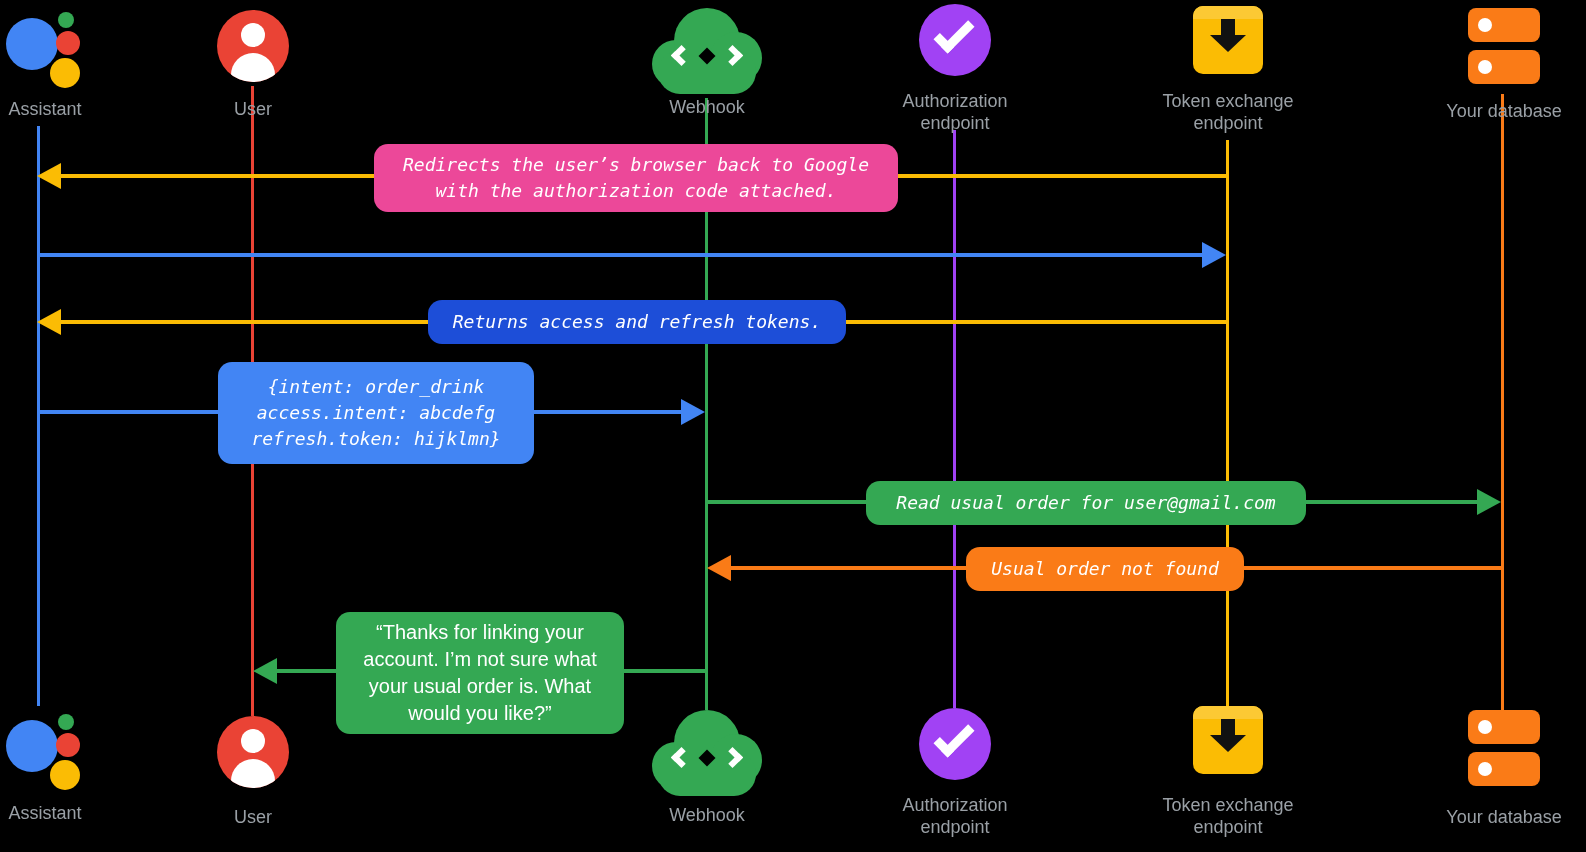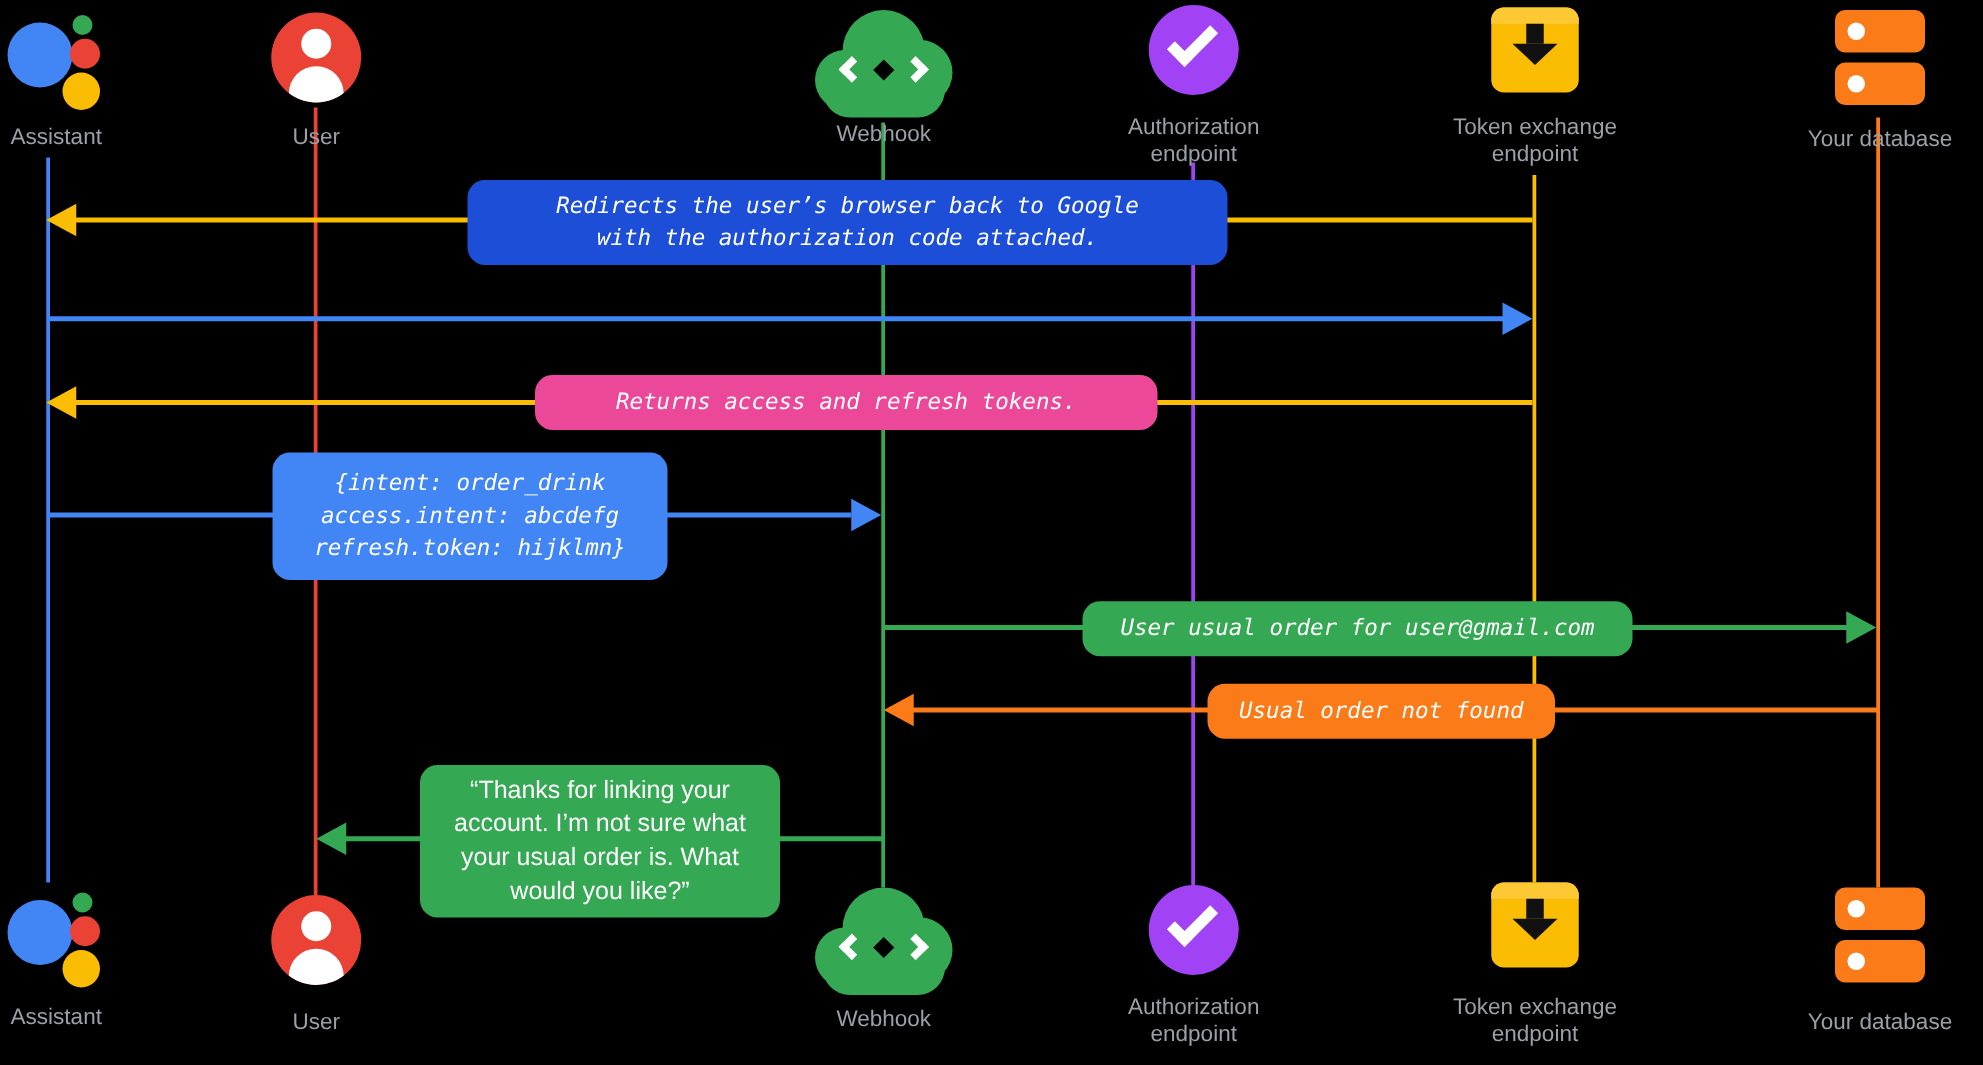--- a/index.html
+++ b/index.html
@@ -91,27 +91,27 @@
 
   <div class="arrow-line" style="left:706px;top:500px;width:772px;color:#34A853"></div>
   <div class="arrow-head head-right" style="left:1477px;top:489px;color:#34A853"></div>
 
   <div class="arrow-line" style="left:729px;top:566px;width:773px;color:#FA7B17"></div>
   <div class="arrow-head head-left" style="left:707px;top:555px;color:#FA7B17"></div>
 
   <div class="arrow-line" style="left:275px;top:669px;width:432px;color:#34A853"></div>
   <div class="arrow-head head-left" style="left:253px;top:658px;color:#34A853"></div>
 
-  <div class="msg" style="left:374px;top:144px;width:608px;height:68px;background:#1d4ed8">Redirects the user’s browser back to Google
+  <div class="msg" style="left:374px;top:144px;width:524px;height:68px;background:#ec4899">Redirects the user’s browser back to Google
 with the authorization code attached.</div>
-  <div class="msg" style="left:428px;top:300px;width:498px;height:44px;background:#ec4899">Returns access and refresh tokens.</div>
+  <div class="msg" style="left:428px;top:300px;width:418px;height:44px;background:#1d4ed8">Returns access and refresh tokens.</div>
   <div class="msg" style="left:218px;top:362px;width:316px;height:102px;background:#4285F4">{intent: order_drink
 access.intent: abcdefg
 refresh.token: hijklmn}</div>
-  <div class="msg" style="left:866px;top:481px;width:440px;height:44px;background:#34A853">User usual order for user@gmail.com</div>
+  <div class="msg" style="left:866px;top:481px;width:440px;height:44px;background:#34A853">Read usual order for user@gmail.com</div>
   <div class="msg" style="left:966px;top:547px;width:278px;height:44px;background:#FA7B17">Usual order not found</div>
   <div class="msg msg-sans" style="left:336px;top:612px;width:288px;height:122px;background:#34A853">“Thanks for linking your
 account. I’m not sure what
 your usual order is. What
 would you like?”</div>
 
   <div class="icon assistant-logo" style="left:2px;top:4px">
     <div class="ga-blue"></div>
     <div class="ga-green"></div>
     <div class="ga-red"></div>

